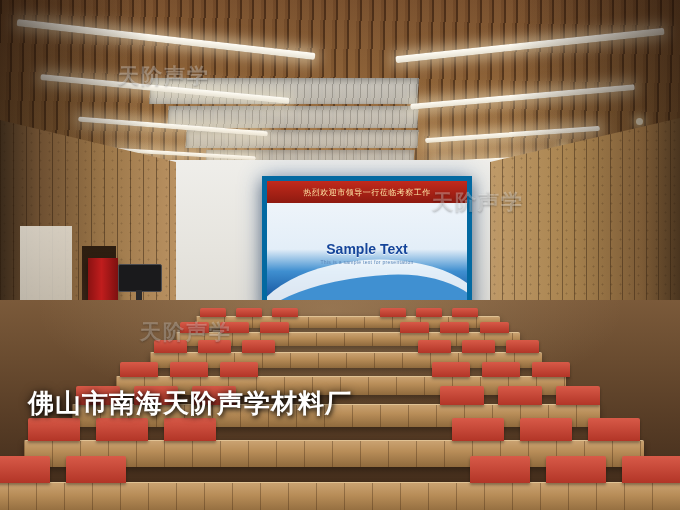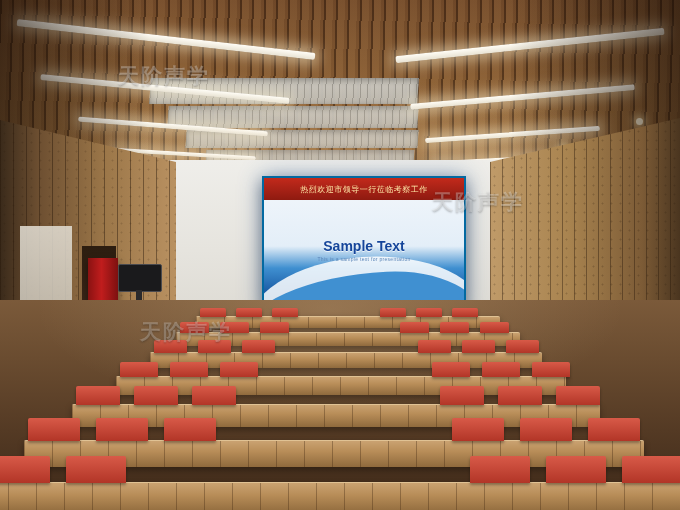--- a/index.html
+++ b/index.html
@@ -154,21 +154,21 @@
   }
   .monitor-stand {
     position: absolute; left: 136px; top: 290px; width: 6px; height: 10px; background: #2a2a2c;
   }
 
   
   .screen-frame {
     position: absolute; left: 262px; top: 176px; width: 200px; height: 132px;
     background: #12253f;
     box-shadow: 0 0 22px rgba(40,90,160,0.45), 0 6px 14px rgba(0,0,0,0.4);
-    border: 2px solid #0369a1;
+    border: 5px solid #0369a1;
   }
   .screen-banner {
     position: absolute; left: 0; top: 0; width: 100%; height: 22px;
     background: linear-gradient(180deg, #c22a1c, #8e1a10);
     display: flex; align-items: center; justify-content: center;
     overflow: hidden;
   }
   .screen-banner span {
     color: #ffe9a8; font-size: 8px; letter-spacing: .5px; white-space: nowrap;
     font-family: "DejaVu Sans", sans-serif;
@@ -419,14 +419,15 @@
   <div class="seat-back" style="left:-10px; top:456px; width:60px; height:27px;"></div>
   <div class="seat-back" style="left:66px;  top:456px; width:60px; height:27px;"></div>
   <div class="seat-back" style="left:470px; top:456px; width:60px; height:27px;"></div>
   <div class="seat-back" style="left:546px; top:456px; width:60px; height:27px;"></div>
   <div class="seat-back" style="left:622px; top:456px; width:60px; height:27px;"></div>
 
   <div class="wm wm1">天阶声学</div>
   <div class="wm wm2">天阶声学</div>
   <div class="wm wm3">天阶声学</div>
 
+  <div class="caption-main">佛山市南海天阶声学材料厂</div>
 
 </div>
 
 </body></html>

